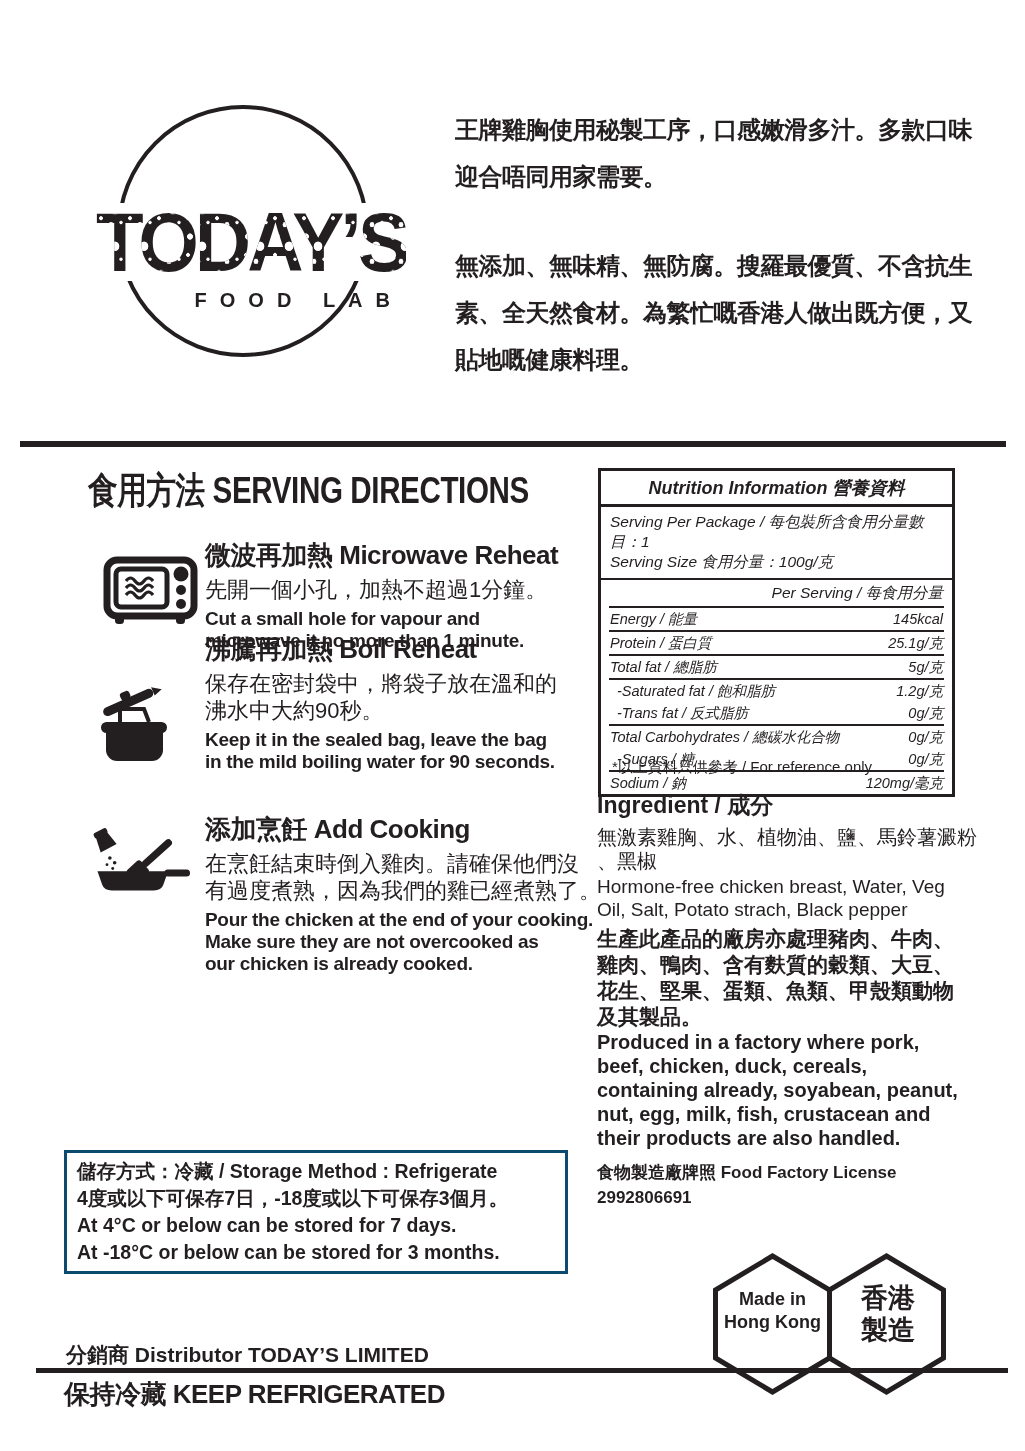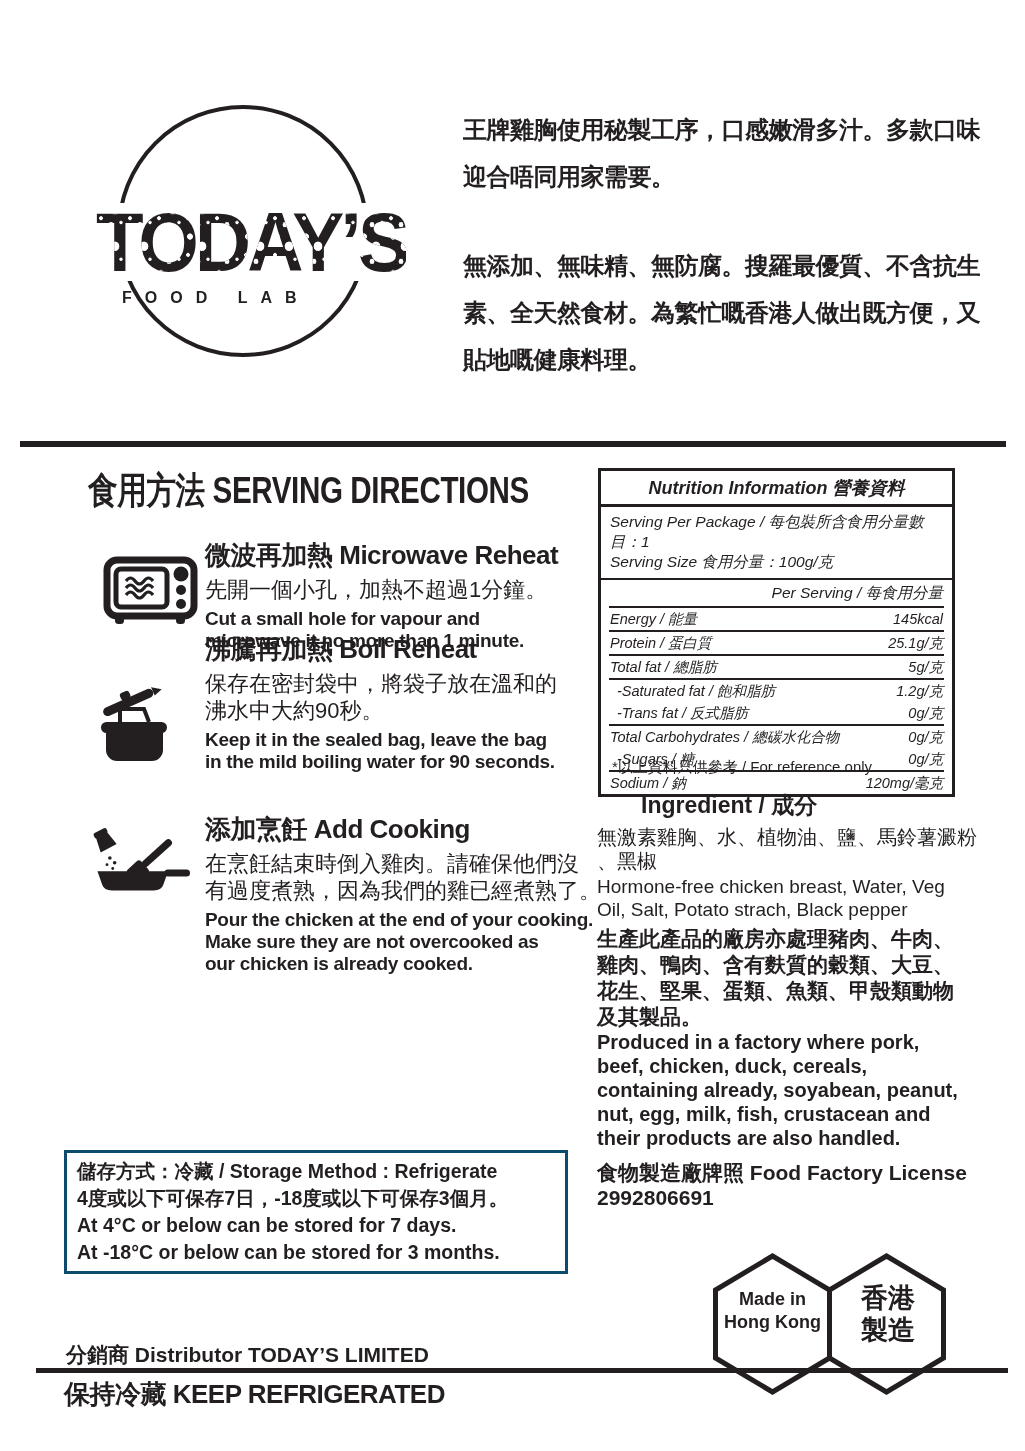--- a/index.html
+++ b/index.html
@@ -20,25 +20,25 @@
       background-color:#231f20;
       background-image:
         radial-gradient(circle at 7px 6px,#fff 2.6px,transparent 3.2px),
         radial-gradient(circle at 19px 15px,#fff 4px,transparent 4.7px),
         radial-gradient(circle at 5px 23px,#fff 1.6px,transparent 2.1px),
         radial-gradient(circle at 15px 29px,#fff 2.2px,transparent 2.7px),
         radial-gradient(circle at 25px 27px,#fff 1.4px,transparent 1.9px);
       background-size:29px 34px;
       -webkit-background-clip:text;background-clip:text;color:transparent;}
   }
-  .logo-sub{position:absolute;left:24px;top:186px;width:300px;text-align:left;
-            font-size:16px;font-weight:700;letter-spacing:13px;text-indent:13px;}
-
-  
-  .intro{left:455px;top:106px;width:560px;font-size:24px;font-weight:900;letter-spacing:-0.5px;margin-left:8px;}
+  .logo-sub{position:absolute;left:18px;top:186px;width:300px;text-align:right;
+            font-size:20px;font-weight:700;letter-spacing:13px;text-indent:13px;}
+
+  
+  .intro{left:455px;top:106px;width:560px;font-size:24px;font-weight:900;letter-spacing:-0.5px;}
   .intro .ln{line-height:47px;white-space:nowrap;}
   .intro .gap{height:42px;}
 
   
   .divider1{left:20px;top:441px;width:986px;height:6px;background:#231f20;}
   .divider2{left:36px;top:1368px;width:972px;height:5px;background:#231f20;z-index:3;}
 
   
   .heading{left:88px;top:466px;font-size:37px;font-weight:800;white-space:nowrap;
            transform:scaleX(0.8);transform-origin:left top;letter-spacing:-0.5px;}
@@ -55,27 +55,27 @@
   .nt-serving{font-size:15.5px;line-height:20px;padding:5px 9px 6px;border-bottom:2.5px solid #231f20;}
   .nt-col{font-size:15.5px;text-align:right;padding:3px 9px 2px;}
   .nsep{border-top:2px solid #231f20;margin:0 8px;height:0;}
   .nrow{display:flex;justify-content:space-between;font-size:14.5px;line-height:17px;padding:2.5px 9px;}
   .nrow .lbl{white-space:nowrap;} .nrow .val{white-space:nowrap;}
   .nrow.ind .lbl{padding-left:7px;}
   .fnote{left:612px;top:758px;font-size:15px;}
 
   
   .ingredient{left:597px;top:790px;}
-  .ing-h{font-size:23px;font-weight:800;margin-left:44px;}
+  .ing-h{font-size:23px;font-weight:800;}
   .ing-zh{font-size:20px;line-height:24px;margin-top:4px;white-space:nowrap;}
   .ing-en{font-size:19px;line-height:23px;margin-top:2px;white-space:nowrap;}
   .allergen{left:597px;top:926px;}
   .alg-zh{font-size:21px;font-weight:800;line-height:26px;white-space:nowrap;}
   .alg-en{font-size:20px;font-weight:800;line-height:24px;white-space:nowrap;}
-  .license{left:597px;top:1160px;font-size:21px;font-weight:800;line-height:25px;white-space:nowrap;}
+  .license{left:597px;top:1160px;font-size:17px;font-weight:800;line-height:25px;white-space:nowrap;}
 
   
   .storage{left:64px;top:1150px;width:478px;border:3px solid #0c4a6e;padding:5px 10px;
            font-size:19.5px;font-weight:800;line-height:27px;}
   .storage .ln{white-space:nowrap;}
   .distributor{left:66px;top:1341px;font-size:21px;font-weight:800;white-space:nowrap;}
   .keeprefrig{left:64px;top:1377px;font-size:26px;font-weight:800;letter-spacing:-0.5px;white-space:nowrap;}
 
   
   .badges{left:712px;top:1252px;width:250px;height:146px;z-index:2;}

